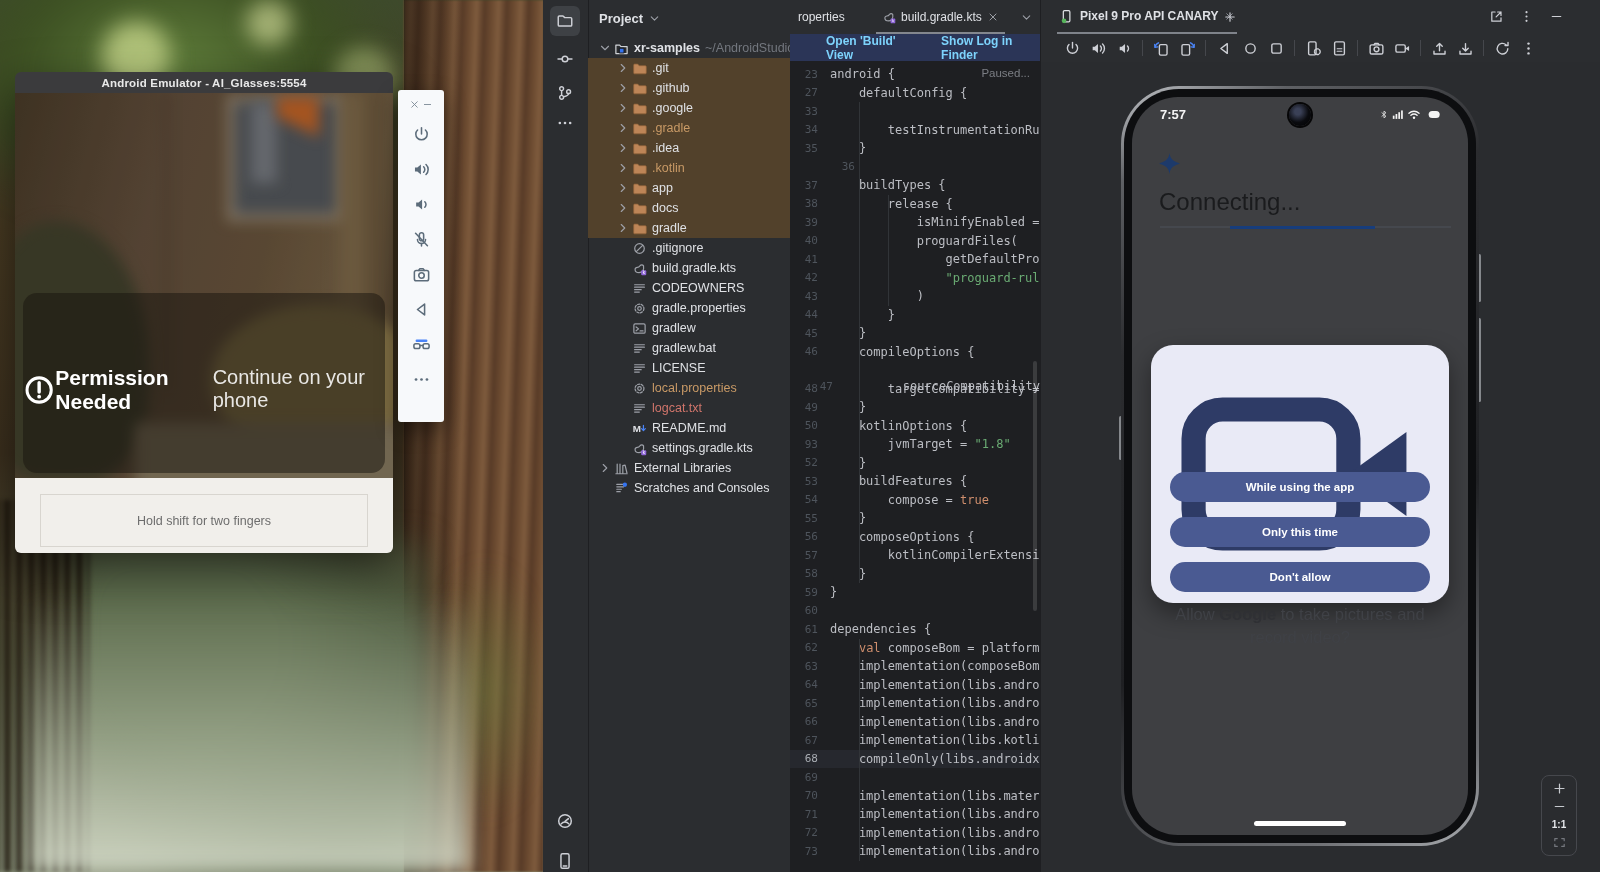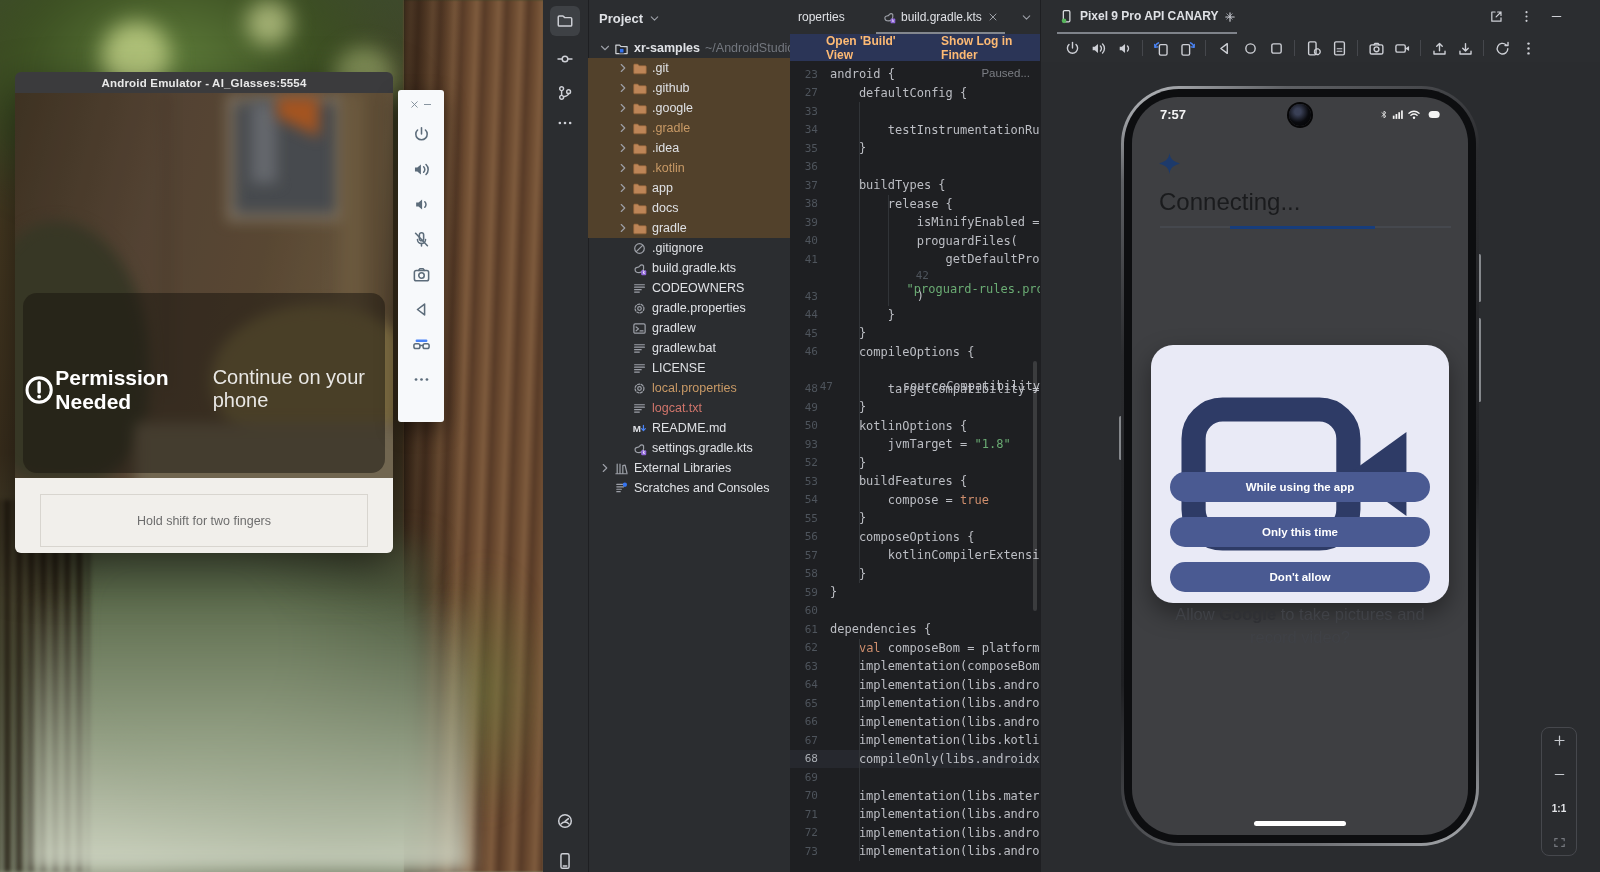--- a/index.html
+++ b/index.html
@@ -62,21 +62,21 @@
   .trow.root .tlabel{font-weight:700;}
   
   .editor{position:absolute;left:247px;top:0;width:250px;height:100%;background:#1e1f22;overflow:hidden;}
   .etabs{position:absolute;top:0;left:0;right:0;height:34px;background:#2b2d30;border-bottom:1px solid #1e1f22;}
   .etab{position:absolute;top:0;height:34px;display:flex;align-items:center;gap:5px;color:#dfe1e5;font-size:12px;}
   .etab.active::after{content:"";position:absolute;left:-6px;right:-6px;bottom:0;height:2px;background:#83878e;}
   .etab .ticon{width:14px;height:14px;}
   .etab .close{width:12px;height:12px;color:#9da0a8;}
   .etabs-chev{position:absolute;right:7px;top:10.5px;width:13px;height:13px;color:#9da0a8;}
   .banner{position:absolute;top:34px;left:0;right:0;height:27px;background:#2b3557;display:flex;align-items:center;gap:26px;padding-left:36px;font-size:12px;font-weight:600;}
-  .banner .blink{color:#fdba74;}
+  .banner .blink{color:#7dd3fc;}
   .code{position:absolute;top:61px;left:0;right:0;bottom:0;font-family:"DejaVu Sans Mono",monospace;font-size:12px;}
   .cline{position:absolute;left:0;right:0;height:18.5px;display:flex;align-items:center;}
   .cline.current{background:#26282e;}
   .cline.current .cnum{color:#a9adb3;}
   .cnum{width:28px;text-align:right;color:#4e545c;font-size:11px;flex:none;}
   .ctext{margin-left:12px;white-space:pre;color:#bcbec4;}
   .tok-k{color:#cf8e6d;}.tok-s{color:#6aab73;}
   .cright{position:absolute;right:10px;top:2px;color:#7b7e84;font-size:11.5px;font-family:"Liberation Sans",sans-serif;}
   .guide{position:absolute;width:1px;background:#313438;}
   .escroll{position:absolute;right:3px;top:300px;width:4px;height:250px;border-radius:2px;background:rgba(255,255,255,.13);}
@@ -108,21 +108,21 @@
   .pprog{position:absolute;left:28px;right:17px;top:129px;height:2px;background:#45484e;}
   .pprog-fill{position:absolute;left:24%;width:50%;top:-0.5px;height:3px;background:#173d7c;}
   .pcard{position:absolute;left:19px;top:248px;width:298px;height:258px;border-radius:22px;background:#e9eaf6;box-shadow:0 10px 24px rgba(0,0,0,.4);text-align:center;}
   .pcard-ic{width:26px;height:26px;color:#2e3b66;margin:17px auto 6px;}
   .pcard-text{font-size:16.5px;color:#3f4146;line-height:1.42;padding:0 20px;}
   .pcard-text b{color:#2f3034;}
   .pbtns{position:absolute;top:127px;left:0;right:0;display:flex;flex-direction:column;align-items:center;gap:15px;}
   .pbtn{width:260px;height:30px;border-radius:16px;background:#4a5a92;color:#fff;font-size:11.5px;font-weight:700;display:flex;align-items:center;justify-content:center;border:none;}
   .pnav{position:absolute;bottom:9px;left:50%;width:92px;margin-left:-46px;height:5px;border-radius:3px;background:#fff;}
   
-  .zoomctl{position:absolute;right:24px;bottom:16px;width:34px;border:1px solid #46484d;border-radius:8px;display:flex;flex-direction:column;align-items:center;padding:5px 0;gap:19px;color:#c6c9ce;}
+  .zoomctl{position:absolute;right:24px;bottom:16px;width:34px;border:1px solid #46484d;border-radius:8px;display:flex;flex-direction:column;align-items:center;padding:5px 0;gap:3px;color:#c6c9ce;}
   .zbtn{width:15px;height:15px;display:flex;align-items:center;justify-content:center;}
   .zlabel{font-size:10px;font-weight:700;color:#e4e6e9;height:15px;display:flex;align-items:center;}
   .zfit{color:#74777d;}
   svg{display:block;}
 </style>
 </head>
 <body>
 
 <div id="app">
 
@@ -618,21 +618,21 @@
             <span class="ctext"></span>
           </div>
           <div class="cline" style="top: 59.5px;">
             <span class="cnum">34</span>
             <span class="ctext"><span>        testInstrumentationRunner</span></span>
           </div>
           <div class="cline" style="top: 78px;">
             <span class="cnum">35</span>
             <span class="ctext"><span>    }</span></span>
           </div>
-          <div class="cline" style="top: 96.5px;">
+          <div class="cline" style="top: 96.5px; margin-left: 37px;">
             <span class="cnum">36</span>
             <span class="ctext"></span>
           </div>
           <div class="cline" style="top: 115px;">
             <span class="cnum">37</span>
             <span class="ctext"><span>    buildTypes {</span></span>
           </div>
           <div class="cline" style="top: 133.5px;">
             <span class="cnum">38</span>
             <span class="ctext"><span>        release {</span></span>
@@ -642,21 +642,21 @@
             <span class="ctext"><span>            isMinifyEnabled = false</span></span>
           </div>
           <div class="cline" style="top: 170.5px;">
             <span class="cnum">40</span>
             <span class="ctext"><span>            proguardFiles(</span></span>
           </div>
           <div class="cline" style="top: 189px;">
             <span class="cnum">41</span>
             <span class="ctext"><span>                getDefaultProguardFile</span></span>
           </div>
-          <div class="cline" style="top: 207.5px; flex-direction: column;">
+          <div class="cline" style="top: 207.5px;">
             <span class="cnum">42</span>
             <span class="ctext"><span>                </span><span class="tok-s">"proguard-rules.pro"</span></span>
           </div>
           <div class="cline" style="top: 226px;">
             <span class="cnum">43</span>
             <span class="ctext"><span>            )</span></span>
           </div>
           <div class="cline" style="top: 244.5px;">
             <span class="cnum">44</span>
             <span class="ctext"><span>        }</span></span>

